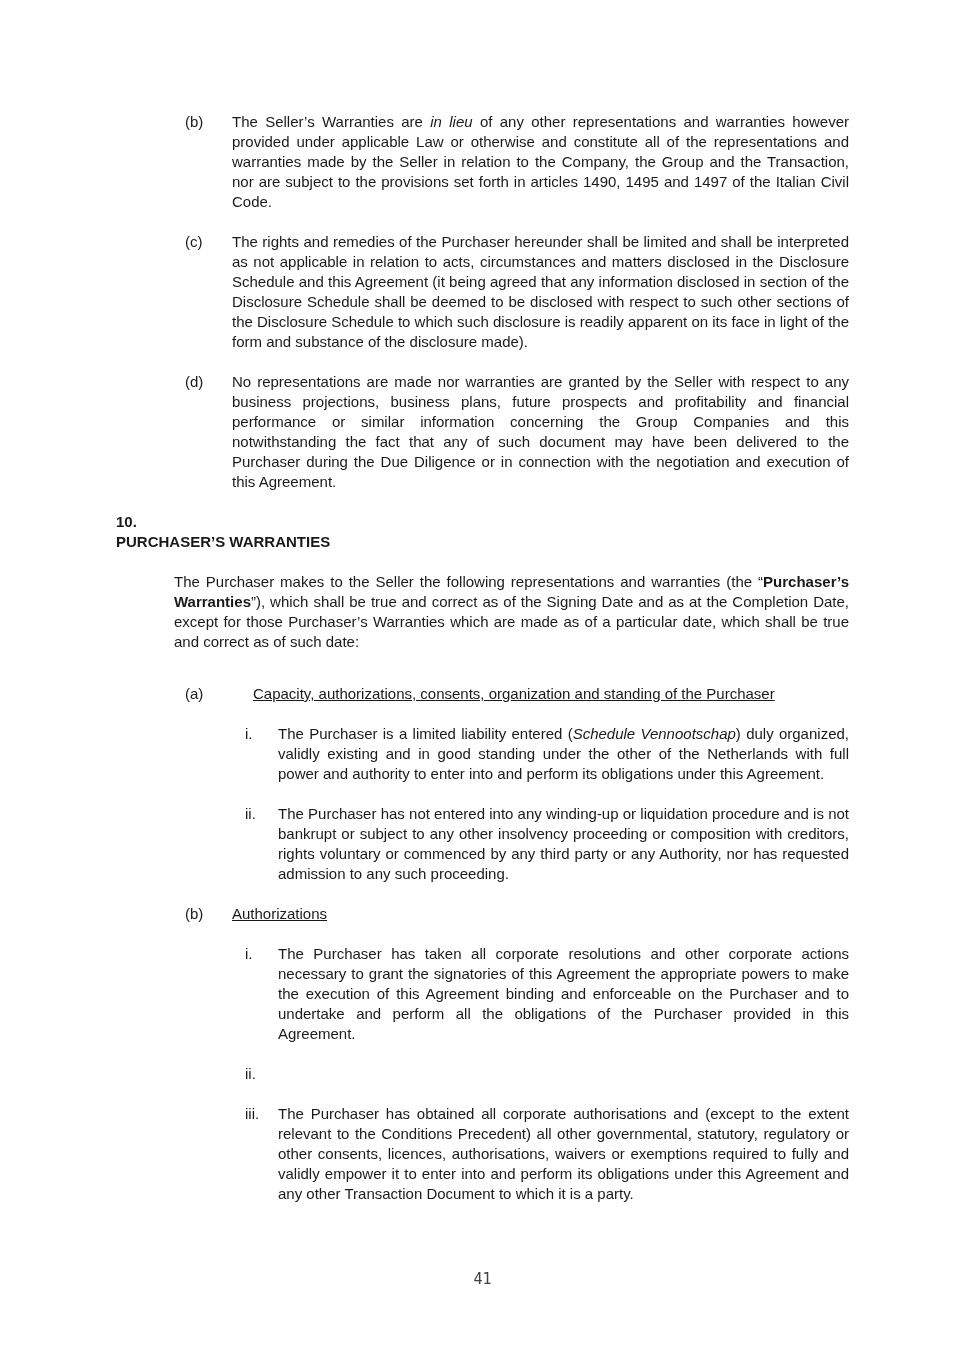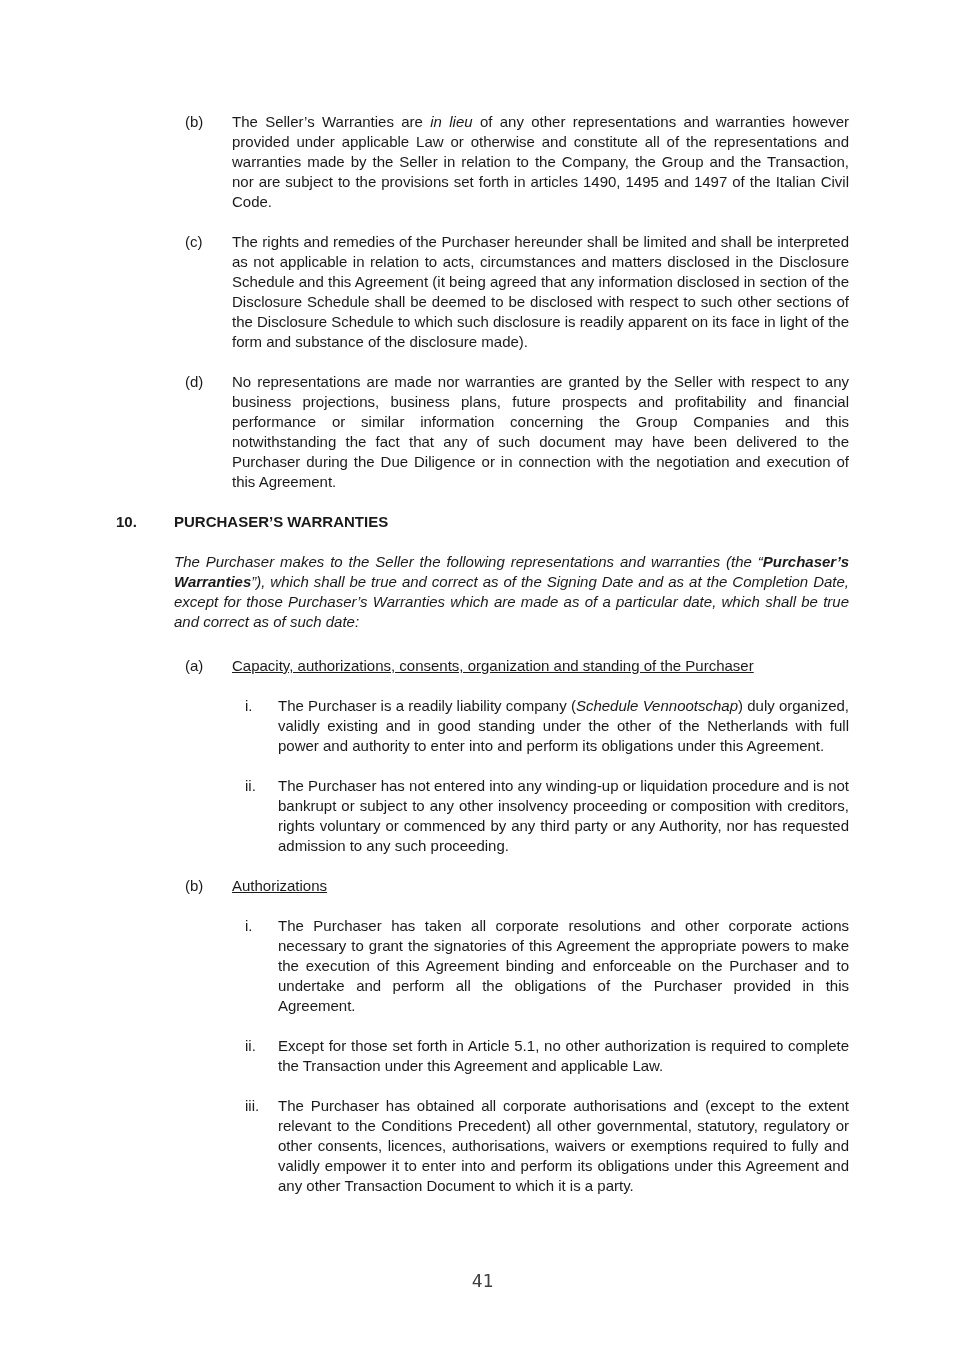--- a/index.html
+++ b/index.html
@@ -24,34 +24,34 @@
     font-size: 15px;
     line-height: 20px;
   }
   .para { display: flex; margin-bottom: 20px; }
   
   .para.lvl1 .lbl { margin-left: 69px; width: 47px; flex: none; }
   .para.lvl1 .txt { flex: 1; text-align: justify; }
   
   .para.lvl2 .lbl { margin-left: 129px; width: 33px; flex: none; }
   .para.lvl2 .txt { flex: 1; text-align: justify; }
-  .section-head { display: flex; margin-bottom: 20px; font-weight: bold; }
+  .section-head { display: flex; margin-bottom: 20px; font-weight: bold; flex-direction: column; }
   .section-head .num { width: 58px; flex: none; }
   .section-head .ttl { flex: 1; }
-  .intro { margin-left: 58px; width: 675px; text-align: justify; margin-bottom: 24px; font-style: italic; }
+  .intro { margin-left: 58px; width: 675px; text-align: justify; margin-bottom: 32px; }
   .subhead .txt { text-align: left; }
   .subhead .txt span { text-decoration: underline; }
   .footer {
     position: absolute;
     left: 0;
     top: 1270px;
     width: 965px;
     text-align: center;
     font-family: "DejaVu Sans Mono", monospace;
-    font-size: 18px;
+    font-size: 15px;
     color: #404040;
   }
 </style>
 </head>
 <body>
 
 <div class="page">
   <div class="content">
 
     <div class="para lvl1">
@@ -71,46 +71,45 @@
 
     <div class="section-head">
       <div class="num">10.</div>
       <div class="ttl">PURCHASER’S WARRANTIES</div>
     </div>
 
     <div class="intro"><span>The Purchaser makes to the Seller the following representations and warranties (the “</span><span style="font-weight: bold;">Purchaser’s Warranties</span><span>”), which shall be true and correct as of the Signing Date and as at the Completion Date, except for those Purchaser’s Warranties which are made as of a particular date, which shall be true and correct as of such date:</span></div>
 
     <div class="para lvl1 subhead">
       <div class="lbl">(a)</div>
-      <div class="txt"><span style="">Capacity, authorizations, consents, organization and standing of the Purchaser</span></div>
+      <div class="txt"><span style=" margin-left: 21px;">Capacity, authorizations, consents, organization and standing of the Purchaser</span></div>
     </div>
 
     <div class="para lvl2">
       <div class="lbl">i.</div>
-      <div class="txt"><span>The Purchaser is a readily liability company (</span><span style="font-style: italic;">Schedule Vennootschap</span><span>) duly organized, validly existing and in good standing under the other of the Netherlands with full power and authority to enter into and perform its obligations under this Agreement.</span></div>
+      <div class="txt"><span>The Purchaser is a limited liability entered (</span><span style="font-style: italic;">Schedule Vennootschap</span><span>) duly organized, validly existing and in good standing under the other of the Netherlands with full power and authority to enter into and perform its obligations under this Agreement.</span></div>
     </div>
 
     <div class="para lvl2">
       <div class="lbl">ii.</div>
       <div class="txt"><span>The Purchaser has not entered into any winding-up or liquidation procedure and is not bankrupt or subject to any other insolvency proceeding or composition with creditors, rights voluntary or commenced by any third party or any Authority, nor has requested admission to any such proceeding.</span></div>
     </div>
 
     <div class="para lvl1 subhead">
       <div class="lbl">(b)</div>
       <div class="txt"><span style="">Authorizations</span></div>
     </div>
 
     <div class="para lvl2">
       <div class="lbl">i.</div>
       <div class="txt"><span>The Purchaser has taken all corporate resolutions and other corporate actions necessary to grant the signatories of this Agreement the appropriate powers to make the execution of this Agreement binding and enforceable on the Purchaser and to undertake and perform all the obligations of the Purchaser provided in this Agreement.</span></div>
     </div>
 
     <div class="para lvl2">
       <div class="lbl">ii.</div>
-      <div class="txt"><span>Except for those set forth in Article 5.1, no other authorization is required to complete the Transaction under this Agreement and applicable Law.</span></div>
     </div>
 
     <div class="para lvl2">
       <div class="lbl">iii.</div>
       <div class="txt"><span>The Purchaser has obtained all corporate authorisations and (except to the extent relevant to the Conditions Precedent) all other governmental, statutory, regulatory or other consents, licences, authorisations, waivers or exemptions required to fully and validly empower it to enter into and perform its obligations under this Agreement and any other Transaction Document to which it is a party.</span></div>
     </div>
 
 
   </div>
 

